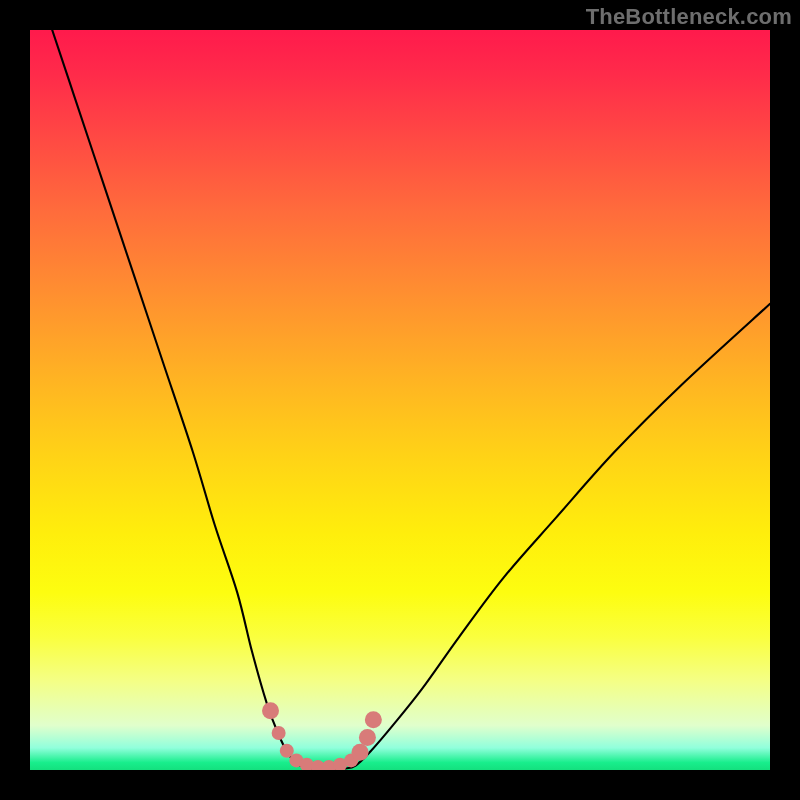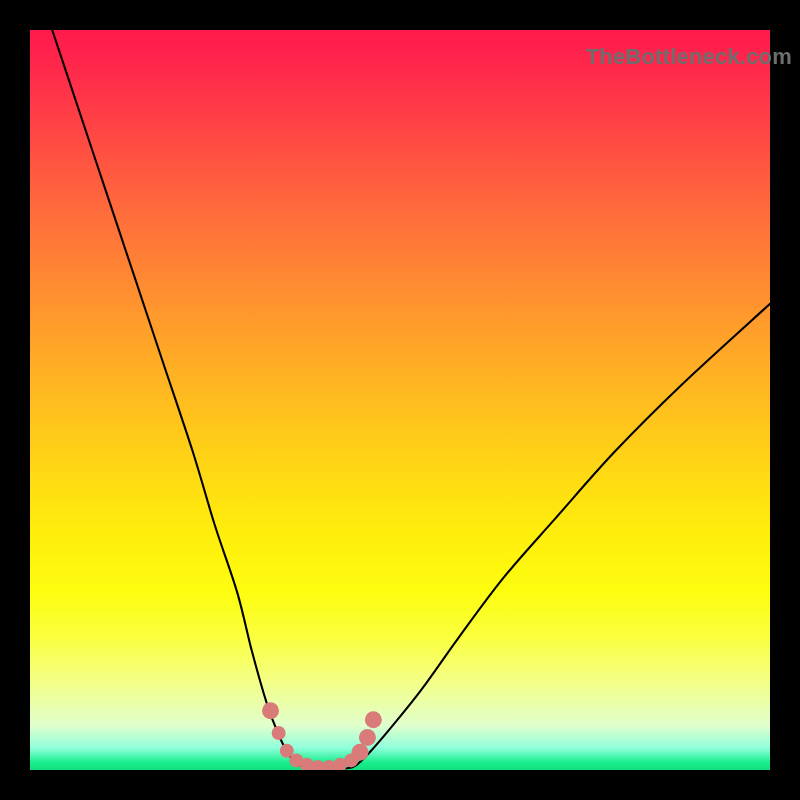--- a/index.html
+++ b/index.html
@@ -60,21 +60,20 @@
   }
   .watermark {
     position: absolute;
     top: 4px;
     right: 8px;
     font-family: Arial, Helvetica, sans-serif;
     font-size: 22px;
     font-weight: bold;
     color: #6e6e6e;
     letter-spacing: 0.2px;
-    margin-top: 40px;
   }
 </style>
 </head>
 <body>
 
 <div class="frame">
   <div class="plot">
     <div class="gradient-bg"></div>
     <svg class="curve" viewBox="0 0 740 740" preserveAspectRatio="none">
       <path id="curve-path" fill="none" stroke="#000" stroke-width="2.1" stroke-linecap="round" stroke-linejoin="round" d="M 22.20 0.00 C 25.90 11.10, 35.77 40.70, 44.40 66.60 C 53.03 92.50, 64.13 125.80, 74.00 155.40 C 83.87 185.00, 93.73 214.60, 103.60 244.20 C 113.47 273.80, 123.33 303.40, 133.20 333.00 C 143.07 362.60, 154.17 394.67, 162.80 421.80 C 171.43 448.93, 177.60 472.37, 185.00 495.80 C 192.40 519.23, 201.03 541.43, 207.20 562.40 C 213.37 583.37, 217.07 603.10, 222.00 621.60 C 226.93 640.10, 232.48 659.83, 236.80 673.40 C 241.12 686.97, 244.20 694.37, 247.90 703.00 C 251.60 711.63, 255.30 719.77, 259.00 725.20 C 262.70 730.63, 266.40 733.34, 270.10 735.56 C 273.80 737.78, 277.50 737.96, 281.20 738.52 C 284.90 739.08, 288.60 738.83, 292.30 738.89 C 296.00 738.95, 299.70 738.95, 303.40 738.89 C 307.10 738.83, 310.80 739.08, 314.50 738.52 C 318.20 737.96, 321.28 738.40, 325.60 735.56 C 329.92 732.72, 334.23 728.16, 340.40 721.50 C 346.57 714.84, 353.97 706.08, 362.60 695.60 C 371.23 685.12, 381.10 673.40, 392.20 658.60 C 403.30 643.80, 415.63 625.30, 429.20 606.80 C 442.77 588.30, 457.57 567.33, 473.60 547.60 C 489.63 527.87, 506.90 509.37, 525.40 488.40 C 543.90 467.43, 563.63 444.00, 584.60 421.80 C 605.57 399.60, 625.30 379.87, 651.20 355.20 C 677.10 330.53, 725.20 287.37, 740.00 273.80"></path>

